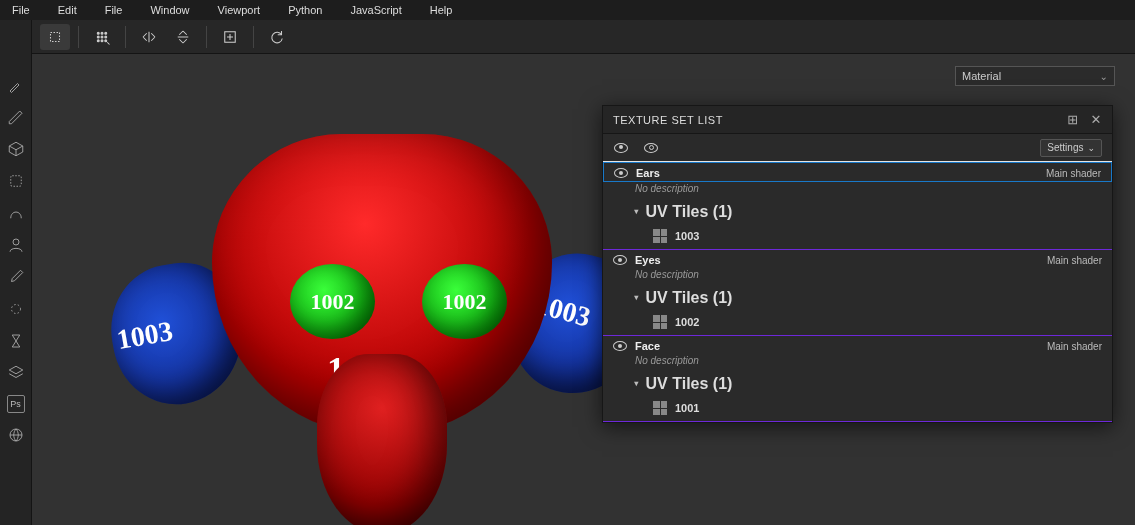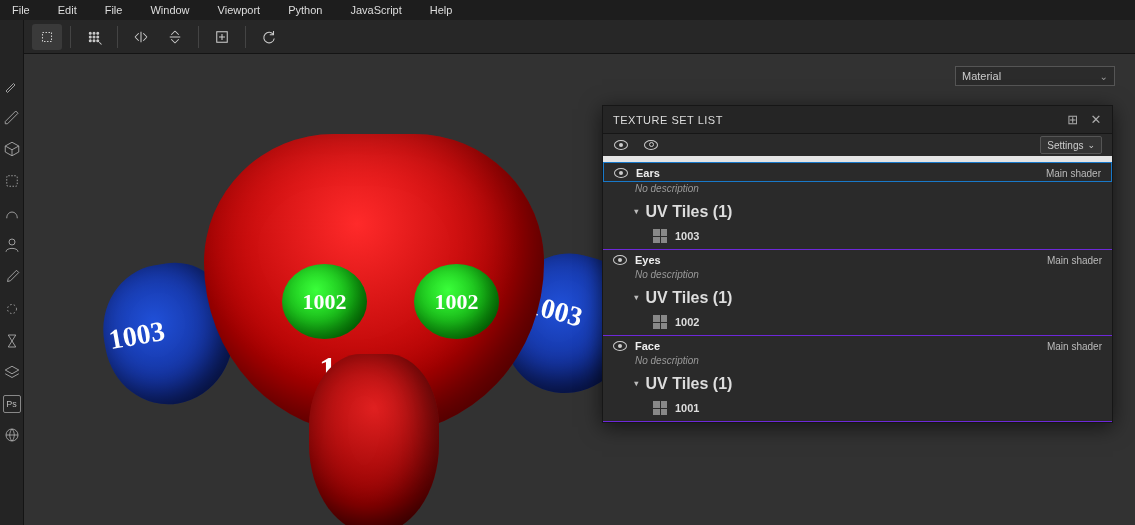--- a/index.html
+++ b/index.html
@@ -7,21 +7,21 @@
 
   
   .menubar { height: 20px; background: #1d1d1d; display: flex; align-items: center; padding: 0 4px; font-size: 11px; color: #ddd; }
   .menubar .item { padding: 0 14px; cursor: pointer; }
   .menubar .item:first-child { padding-left: 8px; }
 
   
   .main { display: flex; height: calc(100% - 20px); }
 
   
-  .toolstrip { width: 24px; background: #242424; display: flex; flex-direction: column; align-items: center; padding-top: 55px; gap: 12px; border-right: 1px solid #141414; }
+  .toolstrip { width: 32px; background: #242424; display: flex; flex-direction: column; align-items: center; padding-top: 55px; gap: 12px; border-right: 1px solid #141414; }
   .toolstrip .ticon { width: 20px; height: 20px; display: flex; align-items: center; justify-content: center; color: #ccc; cursor: pointer; }
   .toolstrip .ticon.boxed { border: 1px solid #888; border-radius: 2px; font-size: 9px; padding: 1px; width: 18px; height: 18px; color: #bbb; }
   .toolstrip svg { width: 18px; height: 18px; stroke: #aaa; fill: none; stroke-width: 1.2; }
 
   
   .vp-col { flex: 1; display: flex; flex-direction: column; position: relative; }
   .toolbar { height: 34px; background: #272727; border-bottom: 1px solid #141414; display: flex; align-items: center; padding: 0 8px; gap: 4px; }
   .toolbar .btn { width: 30px; height: 26px; display: flex; align-items: center; justify-content: center; color: #ccc; border-radius: 3px; cursor: pointer; }
   .toolbar .btn.active { background: #3a3a3a; }
   .toolbar .sep { width: 1px; height: 22px; background: #444; margin: 0 4px; }
@@ -47,21 +47,21 @@
 
   
   .matdrop { position: absolute; right: 20px; top: 12px; width: 160px; height: 20px; background: #2b2b2b; border: 1px solid #555; border-radius: 0; display: flex; align-items: center; padding: 0 6px; justify-content: space-between; color: #ccc; font-size: 11px; cursor: pointer; }
   .matdrop .chev { font-size: 10px; color: #999; }
 
   
   .panel { position: absolute; top: 105px; right: 22px; width: 511px; background: #2a2a2a; border: 1px solid #161616; box-shadow: 0 4px 20px rgba(0,0,0,0.6); font-size: 11px; }
   .panel-head { height: 28px; background: #252525; display: flex; align-items: center; padding: 0 10px; justify-content: space-between; border-bottom: 1px solid #161616; letter-spacing: 0.5px; font-size: 11px; color: #ddd; }
   .panel-head .right { display:flex; gap: 12px; align-items: center; }
   .panel-head .right span { cursor: pointer; color: #aaa; font-size: 13px; }
-  .panel-sub { height: 28px; display: flex; align-items: center; justify-content: space-between; padding: 0 10px; border-bottom: 6px solid #e5e5e5; }
+  .panel-sub { height: 28px; display: flex; align-items: center; justify-content: space-between; padding: 0 10px; border-bottom: 1px solid #e5e5e5; }
   .panel-sub .eyes { display:flex; gap: 14px; }
   .panel-sub .eyes .ei { width:16px; height:16px; display:flex; align-items:center; justify-content:center; }
   .sbtn { height: 18px; background: #333; border: 1px solid #555; border-radius: 2px; padding: 0 6px; display: flex; align-items: center; gap: 4px; cursor: pointer; font-size: 10px; color: #ccc; }
   .list { }
   .row-set { border-bottom: 1px solid #6d28d9; }
   .row-set.sel .rs-head { border: 1px solid #1878c8; }
   .rs-head { display:flex; align-items:center; justify-content:space-between; padding: 4px 10px 2px; }
   .rs-head .rl { display:flex; align-items:center; gap: 8px; }
   .rs-head .name { font-weight: bold; color: #eee; }
   .rs-head .shader { color: #bbb; font-size: 10px; }

